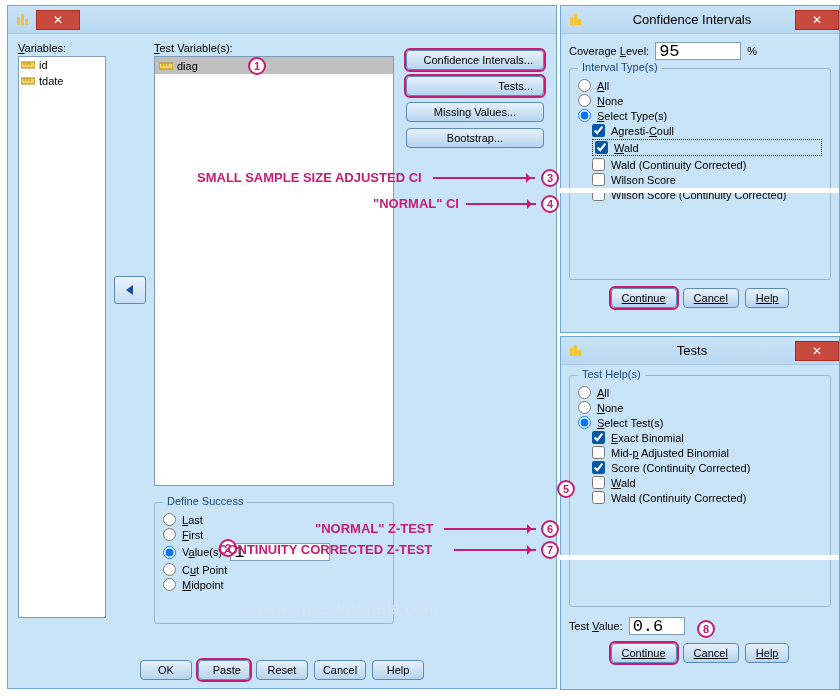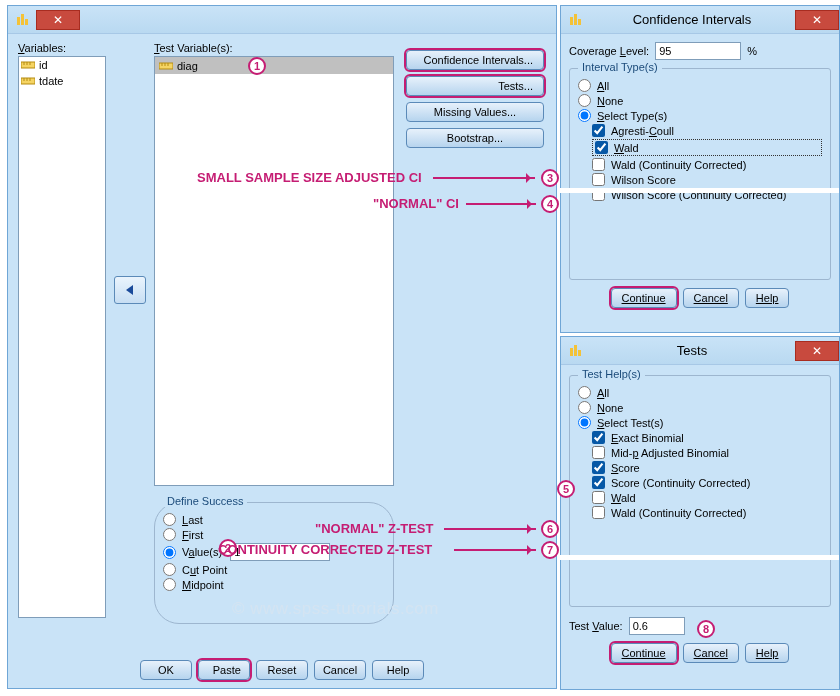--- a/index.html
+++ b/index.html
@@ -128,39 +128,40 @@
     position: absolute;
     top: -8px; left: 8px;
     background: #c9e3f7;
     padding: 0 4px;
     color: #1b4b7a;
     font-size: 11px;
   }
   .define-success {
     position: absolute;
     left: 146px; top: 490px;
-    width: 240px; height: 122px; border-radius: 25px;
+    width: 240px; height: 122px;
   }
   .radio-row, .check-row {
     display: flex; align-items: center;
     gap: 4px; margin: 2px 0;
     font-size: 11px;
   }
   .radio-row input, .check-row input { margin: 0 2px 0 0; }
   .u { text-decoration: underline; }
   .footer-btns {
     position: absolute;
     bottom: 8px; left: 0; right: 0;
     display: flex; justify-content: center; gap: 6px;
   }
   .footer-btns .btn { min-width: 52px; padding: 3px 8px; }
   .field {
     background: #fff; border: 1px solid #7f9db9;
-    padding: 1px 3px; font-size: 11px;
+    padding: 1px 3px; font-size: 17px;
     height: 18px;
+    font-family: Liberation Mono, monospace;
   }
   .ci-body, .tests-body { padding: 6px 8px 8px 8px; }
   .cov-row { display:flex; align-items:center; gap:6px; margin: 2px 0 8px 0; }
   .row-btns { display:flex; justify-content:center; gap:6px; margin-top:8px;text-decoration:underline; }
   .small-input { width: 86px; }
   .check-row .lbl, .radio-row .lbl { cursor: default; }
   .check-row input[type=checkbox] { accent-color: #0658a6; }
   .wald-row { border: 1px dotted #333; padding: 1px 2px; }
   
   .ann {
@@ -391,24 +392,20 @@
         <div class="check-row">
             <input type="checkbox" checked="" style="">
             <span class="lbl"><span class="u">E</span>xact Binomial</span>
           </div>
         <div class="check-row">
             <input type="checkbox" style="">
             <span class="lbl">Mid-<span class="u">p</span> Adjusted Binomial</span>
           </div>
         <div class="check-row">
             <input type="checkbox" checked="" style="">
-            <span class="lbl"><span class="u">S</span>core</span>
-          </div>
-        <div class="check-row">
-            <input type="checkbox" checked="" style="">
             <span class="lbl">Score (Continuity Corrected)</span>
           </div>
         <div class="check-row">
             <input type="checkbox" style="">
             <span class="lbl"><span class="u">W</span>ald</span>
           </div>
         <div class="check-row">
             <input type="checkbox" style="">
             <span class="lbl">Wald (Continuity Corrected)</span>
           </div>

